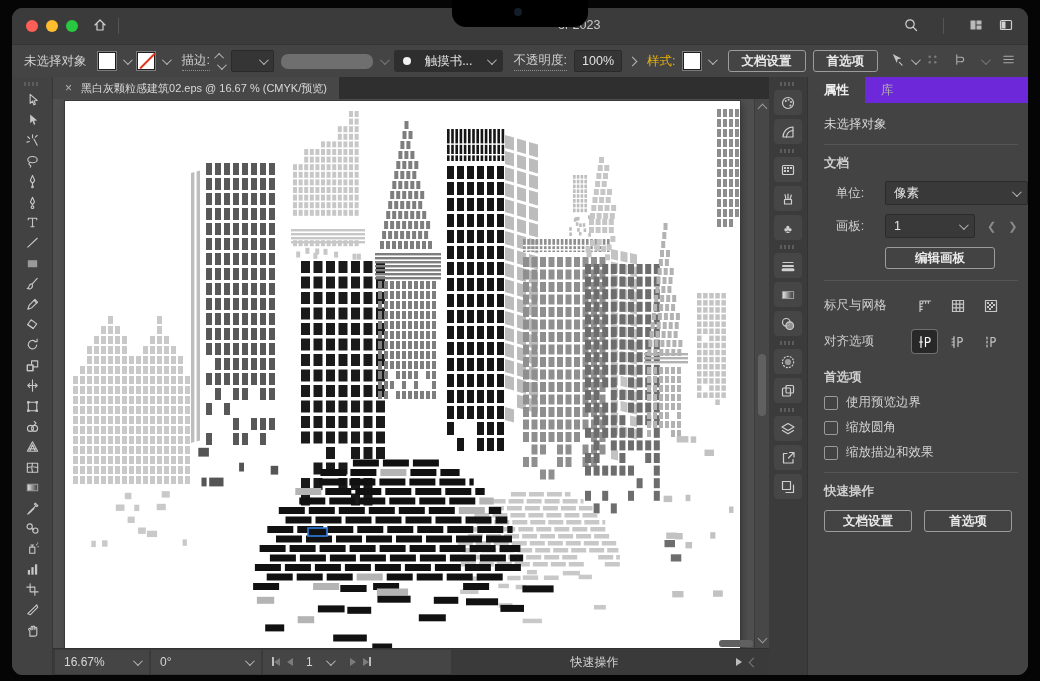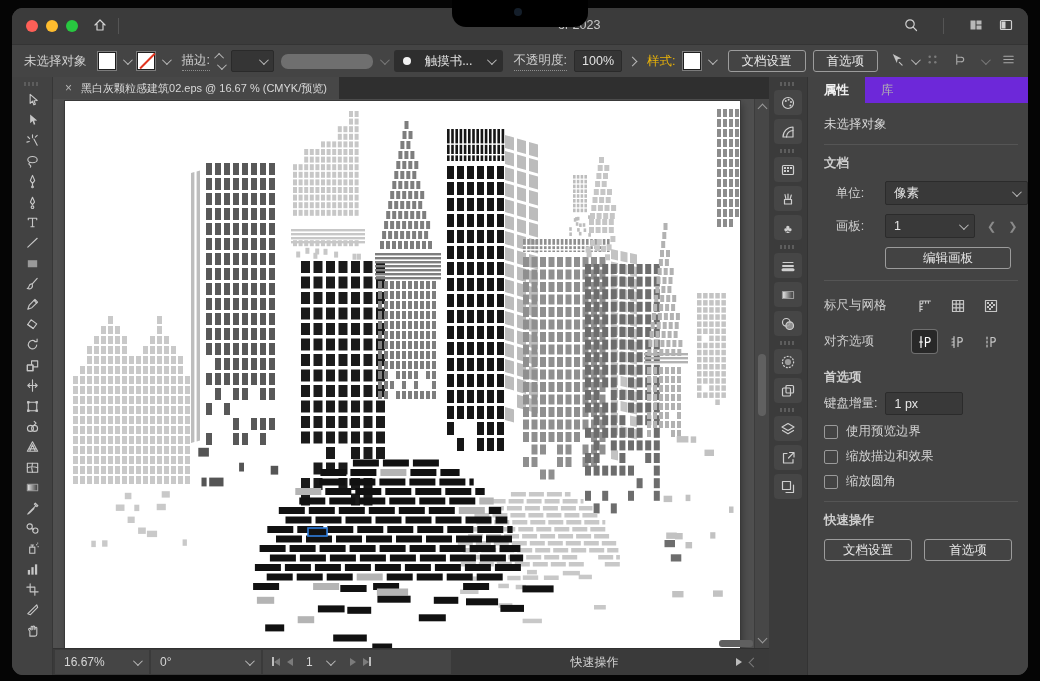--- a/index.html
+++ b/index.html
@@ -32,21 +32,21 @@
   .link-label{color:#d0d0d0;border-bottom:1px dotted #8f8f8f;padding-bottom:1px}
   .plainlab{color:#eab308}
   .stepper{display:flex;flex-direction:column;justify-content:center;gap:3px;width:12px;align-items:center}
   .field{background:#353535;border:1px solid #2a2a2a;height:20px;display:flex;align-items:center;gap:6px;
          padding:0 7px;border-radius:2px;color:#e3e3e3}
   .brush-preview{width:92px;height:15px;background:#6f6f6f;border-radius:7px;flex:none}
   .seg-dark{background:#2e2e2e;border-radius:3px;height:22px;display:flex;align-items:center;gap:14px;padding:0 9px;color:#e3e3e3}
   .dot{width:8px;height:8px;border-radius:50%;background:#f2f2f2;flex:none}
   .btn-outline{border:1px solid #9c9c9c;border-radius:3px;height:22px;padding:0 13px;display:inline-flex;
                align-items:center;justify-content:center;background:transparent;color:#e8e8e8;
-               font-size:12.5px;font-family:inherit;font-weight:normal}
+               font-size:12.5px;font-family:inherit;font-weight:bold}
   .cb-right{margin-left:auto;display:flex;align-items:center;gap:13px;color:#a9a9a9}
   
   .main{flex:1;display:flex;min-height:0}
   .toolscol{width:40px;background:#424242;border-right:1px solid #363636;display:flex;flex-direction:column;
             align-items:center;padding-top:3px;flex:none}
   .grip{width:16px;height:4px;margin:2px 0 4px;background:repeating-linear-gradient(90deg,#5d5d5d 0 2px,transparent 2px 4px)}
   .tool{width:28px;height:20.4px;display:flex;align-items:center;justify-content:center;color:#c6c6c6}
   .canvascol{width:716px;display:flex;flex-direction:column;flex:none;position:relative;background:#4f4f4f}
   .tabbar{height:22px;background:#2f2f2f;display:flex;flex:none}
   .tab{background:#474747;display:flex;align-items:center;gap:9px;padding:0 12px;font-size:11px;color:#d8d8d8}
@@ -2439,21 +2439,21 @@
             <div class="pb-row">
               <span class="lab-r">画板:</span>
               <div class="select" style="width:72px">
                 <span>1</span>
                   <span class="chev"></span>
               </div>
               <span class="arr">❮</span>
               <span class="arr">❯</span>
             </div>
             <div class="pb-row" style="margin-left:61px">
-              <button class="btn-outline" style="width:126px">编辑画板</button>
+              <button class="btn-outline" style="width:110px">编辑画板</button>
             </div>
             <div class="hr"></div>
             <div id="iconrows">
                 <div class="pb-row" style="margin: 13px 0px;">
                   <span class="iconrow-label">标尺与网格</span>
                   <div class="iconbtn">
                     <svg width="16" height="16" viewBox="0 0 16 16" fill="none" stroke="currentColor" stroke-width="1.2" stroke-linecap="round" stroke-linejoin="round">
                       <path d="M3 13.5 V3 h10.5 M5.8 3 v2.2 M8.6 3 v2.2 M11.4 3 v2.2 M3 5.8 h2.2 M3 8.6 h2.2 M3 11.4 h2.2"></path>
                     </svg>
                   </div>
@@ -2494,38 +2494,32 @@
                   </div>
                   <div class="iconbtn">
                     <svg width="16" height="16" viewBox="0 0 16 16" fill="none" stroke="currentColor" stroke-width="1.2" stroke-linecap="round" stroke-linejoin="round">
                       <path d="M4 3 v2 M4 7 v2 M4 11 v2"></path>
                       <path d="M8 3.5 v9 M8 3.5 h2 a2.3 2.3 0 0 1 0 4.6 H8"></path>
                     </svg>
                   </div>
                 </div>
               </div>
             <div class="sec-h" style="margin-top:16px">首选项</div>
-            <div class="pb-row" style="margin:6px 0">
-              <span style="margin-right:8px">键盘增量:</span>
-              <div class="kfield">
-                <span>1 px</span>
-              </div>
-            </div>
             <div id="checks">
                 <div class="checkrow">
                   <span class="cb"></span>
                   <span>使用预览边界</span>
                 </div>
                 <div class="checkrow">
                   <span class="cb"></span>
-                  <span>缩放描边和效果</span>
+                  <span>缩放圆角</span>
                 </div>
                 <div class="checkrow">
                   <span class="cb"></span>
-                  <span>缩放圆角</span>
+                  <span>缩放描边和效果</span>
                 </div>
               </div>
             <div class="hr"></div>
             <div class="sec-h">快速操作</div>
             <div class="qbtns" id="qbtns">
                 <button class="btn-outline">文档设置</button>
                 <button class="btn-outline">首选项</button>
               </div>
           </div>
         </div>

